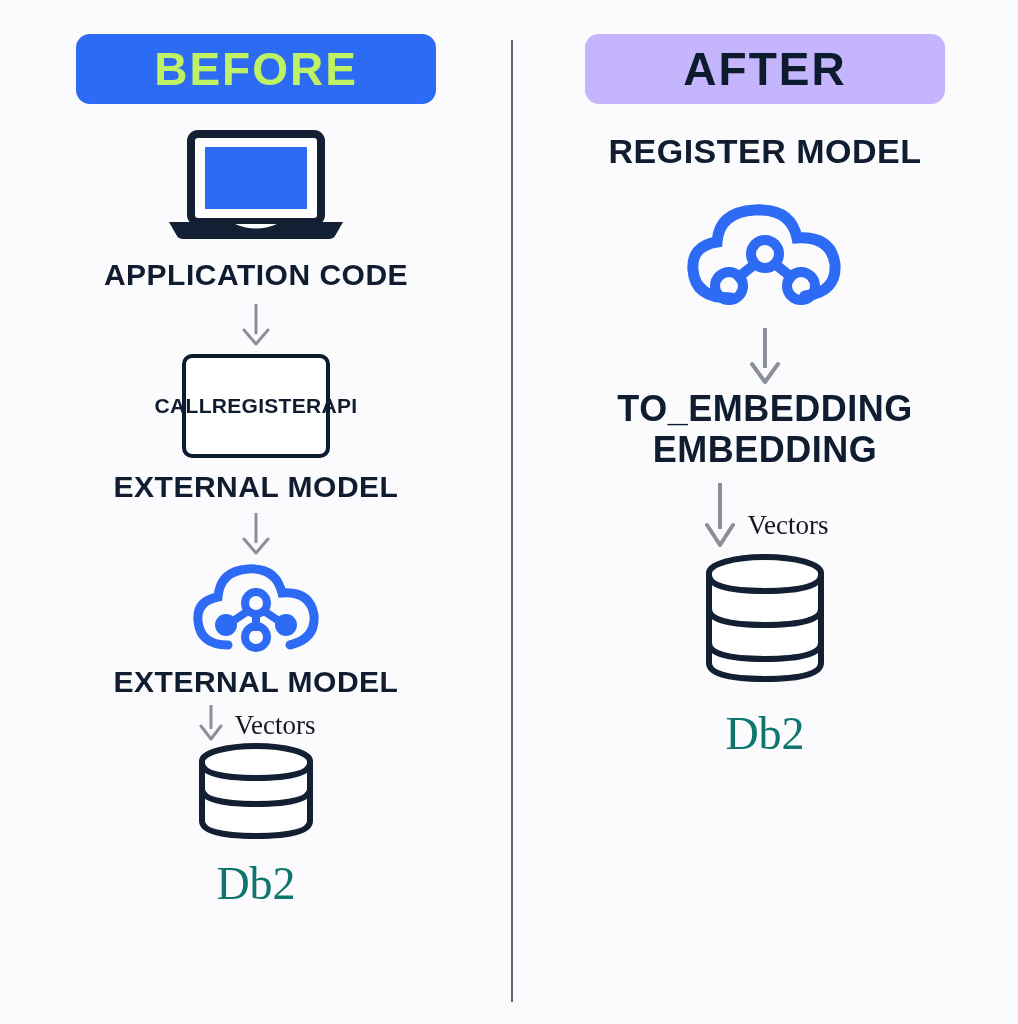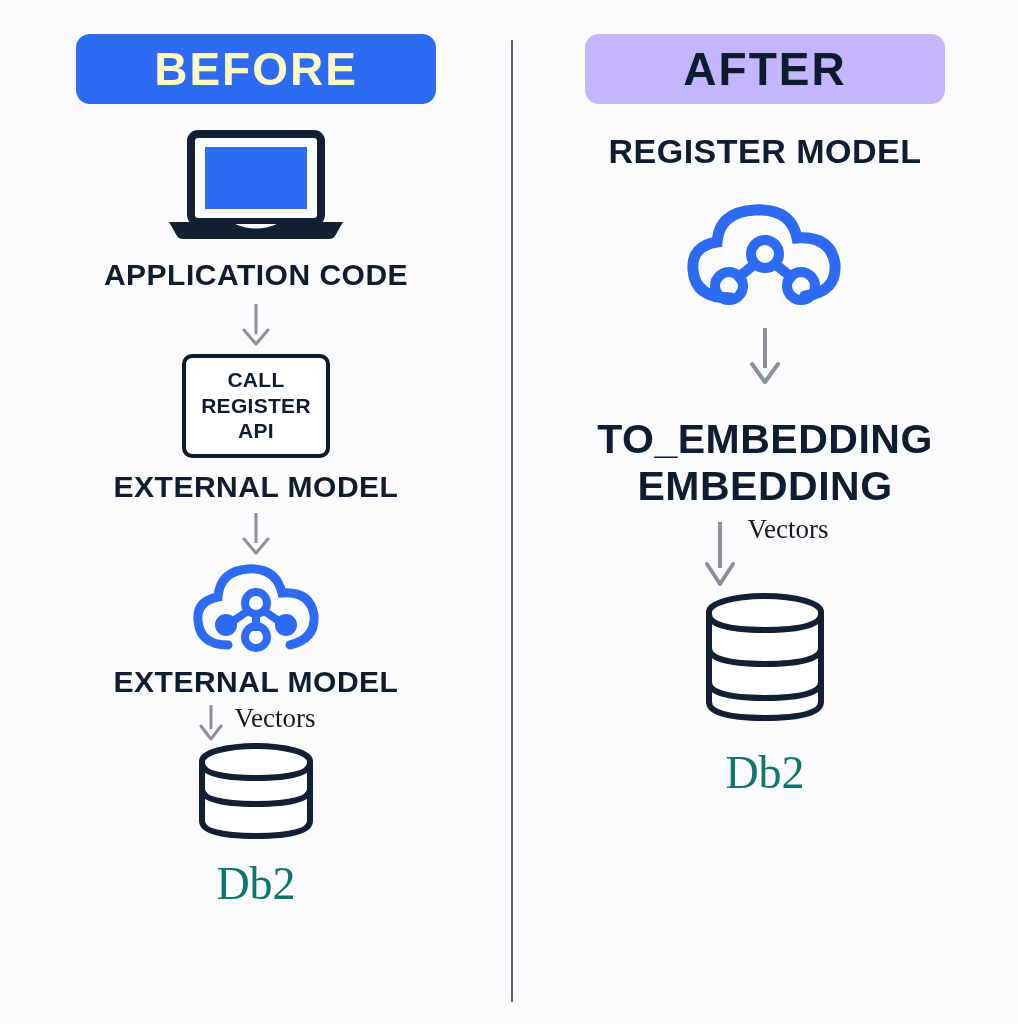--- a/index.html
+++ b/index.html
@@ -47,21 +47,21 @@
     justify-content: center;
     letter-spacing: 2px;
     font-weight: bold;
     box-sizing: border-box;
   }
   .badge-before {
     width: 360px;
     height: 70px;
     margin-top: 34px;
     background: #2d6bf5;
-    color: #fef9c3;
+    color: #bef264;
     font-size: 46px;
   }
   .badge-after {
     width: 360px;
     height: 70px;
     margin-top: 34px;
     background: #c4b5fd;
     color: #0d1b2e;
     font-size: 46px;
   }
@@ -70,29 +70,29 @@
   .heading {
     color: #101c30;
     font-weight: bold;
     text-align: center;
     letter-spacing: 0.5px;
     line-height: 1.12;
   }
   .h-main   { font-size: 34px; margin-top: 34px; max-width: 420px; }
   .h-sub    { font-size: 30px; margin-top: 14px; }
   .h-right-main { font-size: 34px; margin-top: 28px; }
-  .h-func   { font-size: 41px; margin-top: 32px; line-height: 1.15; }
+  .h-func   { font-size: 36px; margin-top: 4px; line-height: 1.15; }
 
   
   .arrow {
     display: block;
   }
   .arrow-row {
     display: flex;
-    align-items: flex-start;
+    align-items: flex-end;
     justify-content: center;
     gap: 10px;
   }
   .vectors-label {
     font-family: "Liberation Serif", serif;
     font-size: 27px;
     color: #14171c;
   }
 
   
@@ -104,21 +104,20 @@
   }
 
   
   .call-box {
     width: 148px;
     min-height: 104px;
     border: 4px solid #0d1b2e;
     border-radius: 10px;
     background: #ffffff;
     display: flex;
-    flex-direction: column;
     align-items: center;
     justify-content: center;
     padding: 6px 4px;
     box-sizing: border-box;
   }
   .call-line {
     color: #101c30;
     font-size: 21px;
     font-weight: bold;
     line-height: 1.22;

